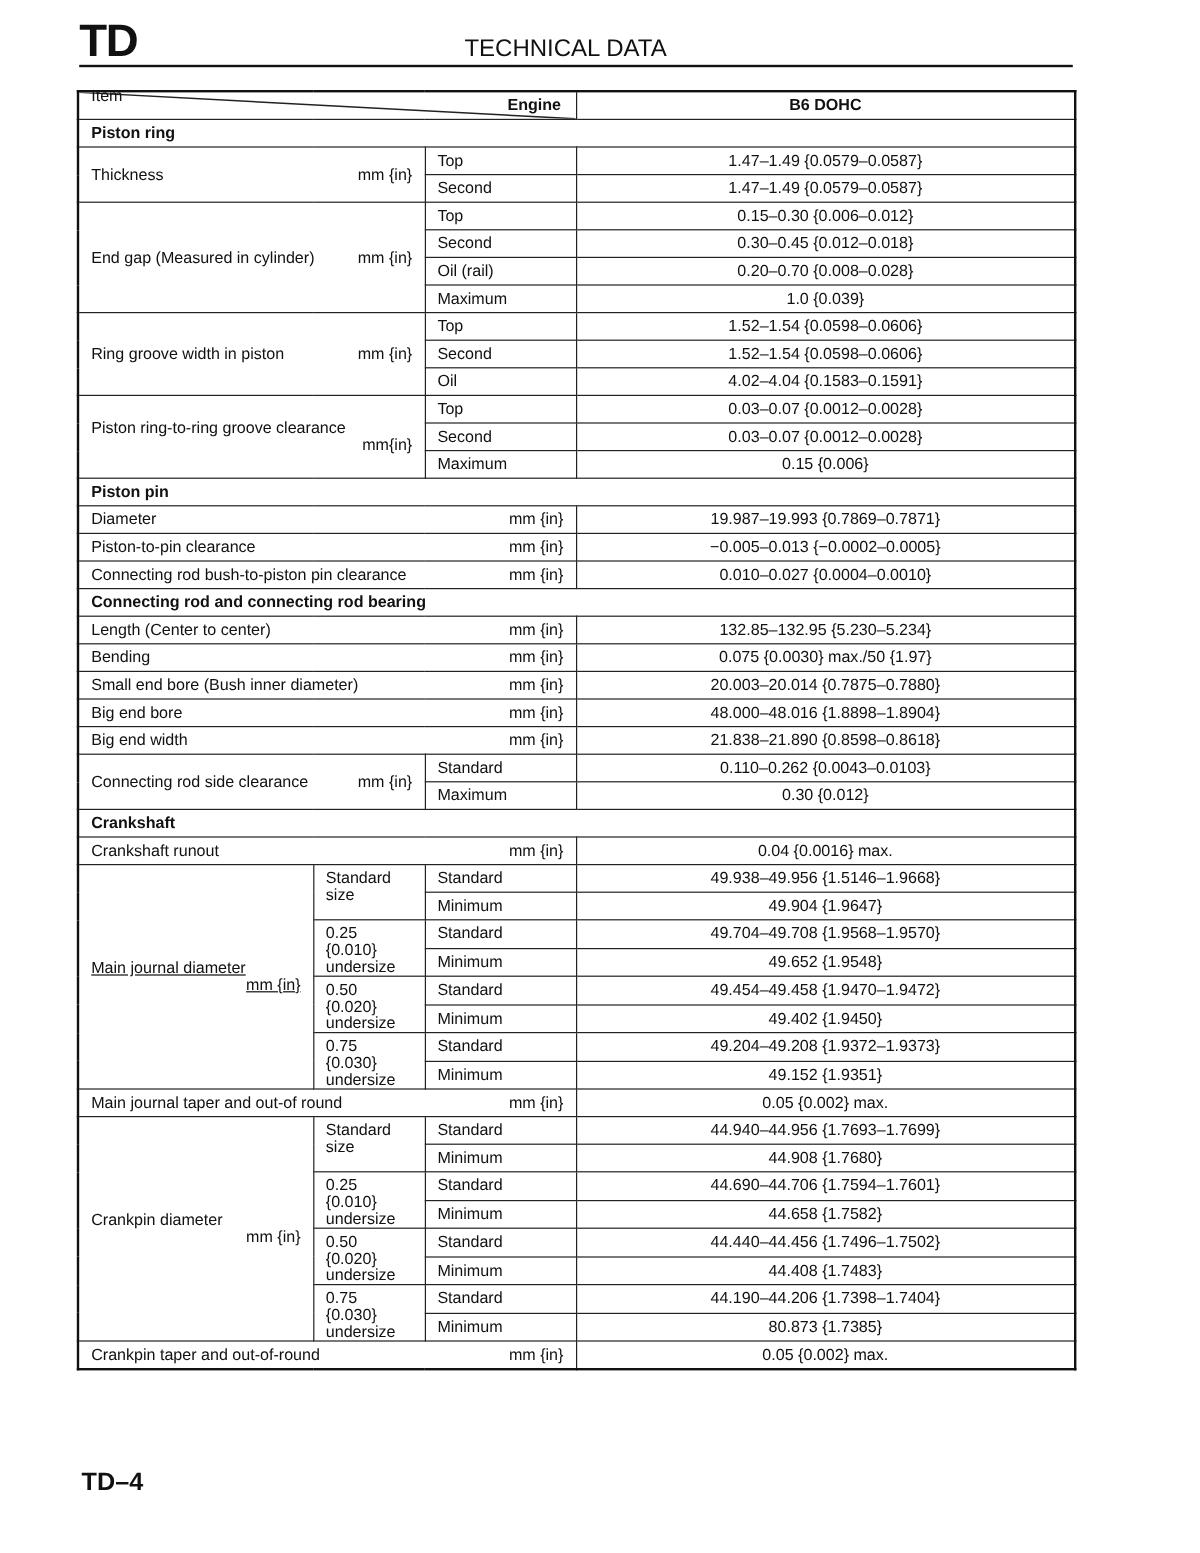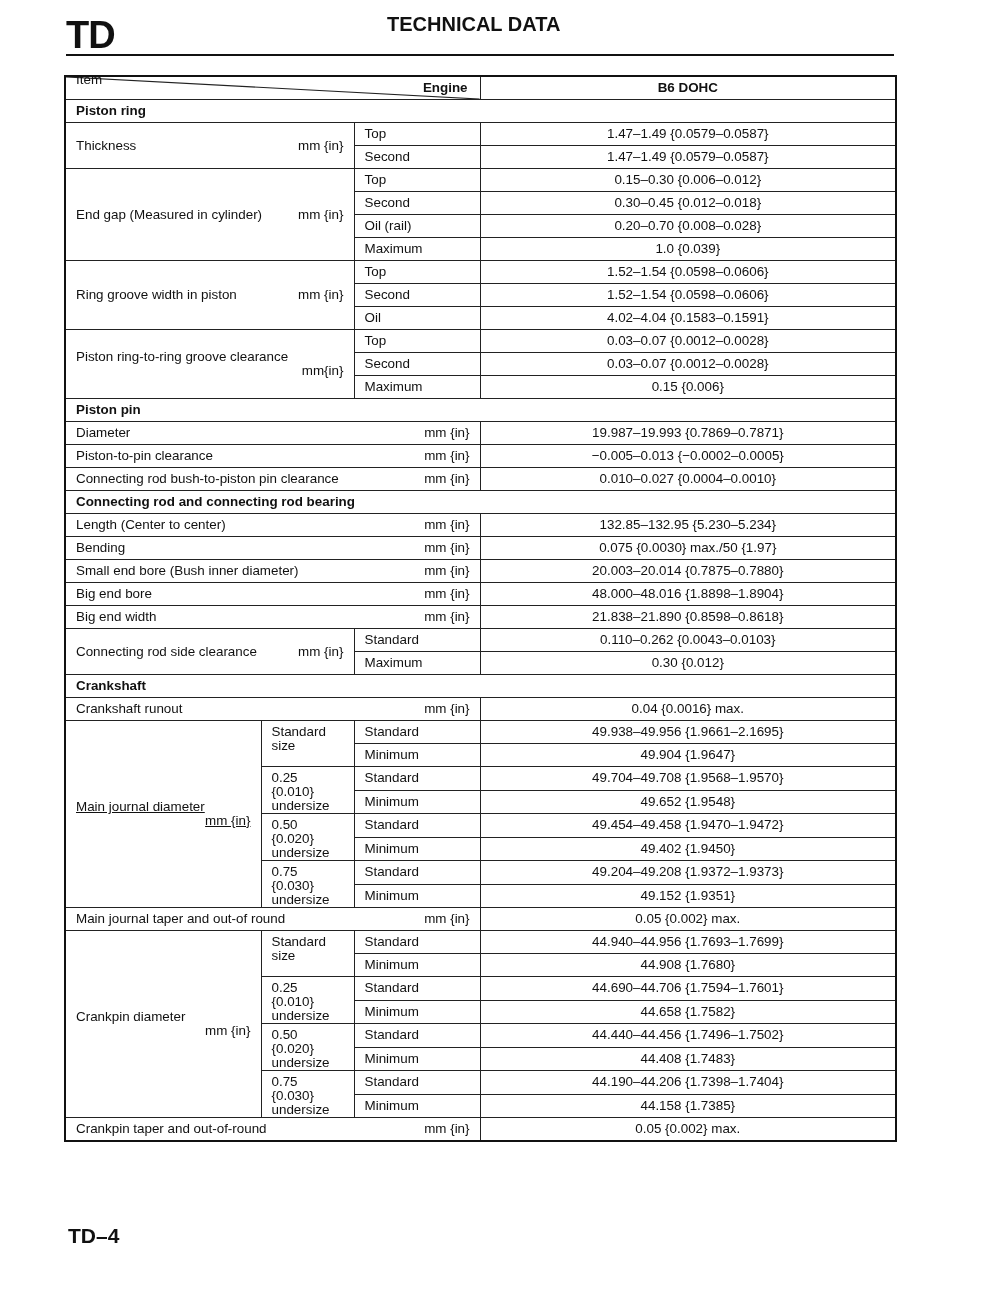--- a/index.html
+++ b/index.html
@@ -1,19 +1,19 @@
 <!DOCTYPE html>
 <html><head>
 <meta charset="utf-8">
 <style>
   html, body { margin: 0; padding: 0; background: #ffffff; }
   body { width: 1000px; height: 1294px; position: relative; overflow: hidden;
          font-family: "Liberation Sans", sans-serif; color: #111; }
   .section-code { position: absolute; left: 66px; top: 14px; font-size: 38px; font-weight: bold; letter-spacing: -1px; text-align: right; }
-  .page-title { position: absolute; left: 387px; top: 13px; font-size: 20px; font-weight: bold; }
+  .page-title { position: absolute; left: 387px; top: 30px; font-size: 20px; font-weight: normal; }
   .header-rule { position: absolute; left: 66px; top: 54px; width: 828px; height: 2px; background: #111; }
   .footer-code { position: absolute; left: 68px; top: 1224px; font-size: 21px; font-weight: bold; }
 
   table.spec { position: absolute; left: 64px; top: 75px; width: 831px; border-collapse: collapse;
                font-size: 13.4px; table-layout: fixed; }
   table.spec td { border: 1.5px solid #222; padding: 0 10px; height: 22px; line-height: 14px; vertical-align: middle; }
   table.spec { border: 2px solid #111; }
   td.val { text-align: center; }
   td.group { font-weight: bold; }
   td.hdr-item { position: relative; height: 38px; padding: 0; }
@@ -229,21 +229,21 @@
       </tr>
       <tr>
         <td rowspan="8" style="vertical-align: middle; text-decoration: underline;">
           <div class="lbl-stack"><span>Main journal diameter</span><span class="unit-right">mm {in}</span></div>
         </td>
         <td rowspan="2" style="vertical-align: top; padding-top: 4px;">
           <span style="display: block;">Standard</span>
           <span style="display: block;">size</span>
         </td>
         <td>Standard</td>
-        <td class="val">49.938–49.956 {1.9661–2.1695}</td>
+        <td class="val">49.938–49.956 {1.5146–1.9668}</td>
       </tr>
       <tr>
         <td>Minimum</td>
         <td class="val">49.904 {1.9647}</td>
       </tr>
       <tr>
         <td rowspan="2" style="vertical-align: top; padding-top: 4px;">
           <span style="display: block;">0.25 {0.010}</span>
           <span style="display: block;">undersize</span>
         </td>
@@ -329,21 +329,21 @@
       <tr>
         <td rowspan="2" style="vertical-align: top; padding-top: 4px;">
           <span style="display: block;">0.75 {0.030}</span>
           <span style="display: block;">undersize</span>
         </td>
         <td>Standard</td>
         <td class="val">44.190–44.206 {1.7398–1.7404}</td>
       </tr>
       <tr>
         <td>Minimum</td>
-        <td class="val">44.158 {1.7385}</td>
+        <td class="val">80.873 {1.7385}</td>
       </tr>
       <tr>
         <td colspan="3" rowspan="1">
           <div class="lbl-row">
             <span>Crankpin taper and out-of-round</span>
             <span class="unit">mm {in}</span>
           </div>
         </td>
         <td class="val">0.05 {0.002} max.</td>
       </tr>

